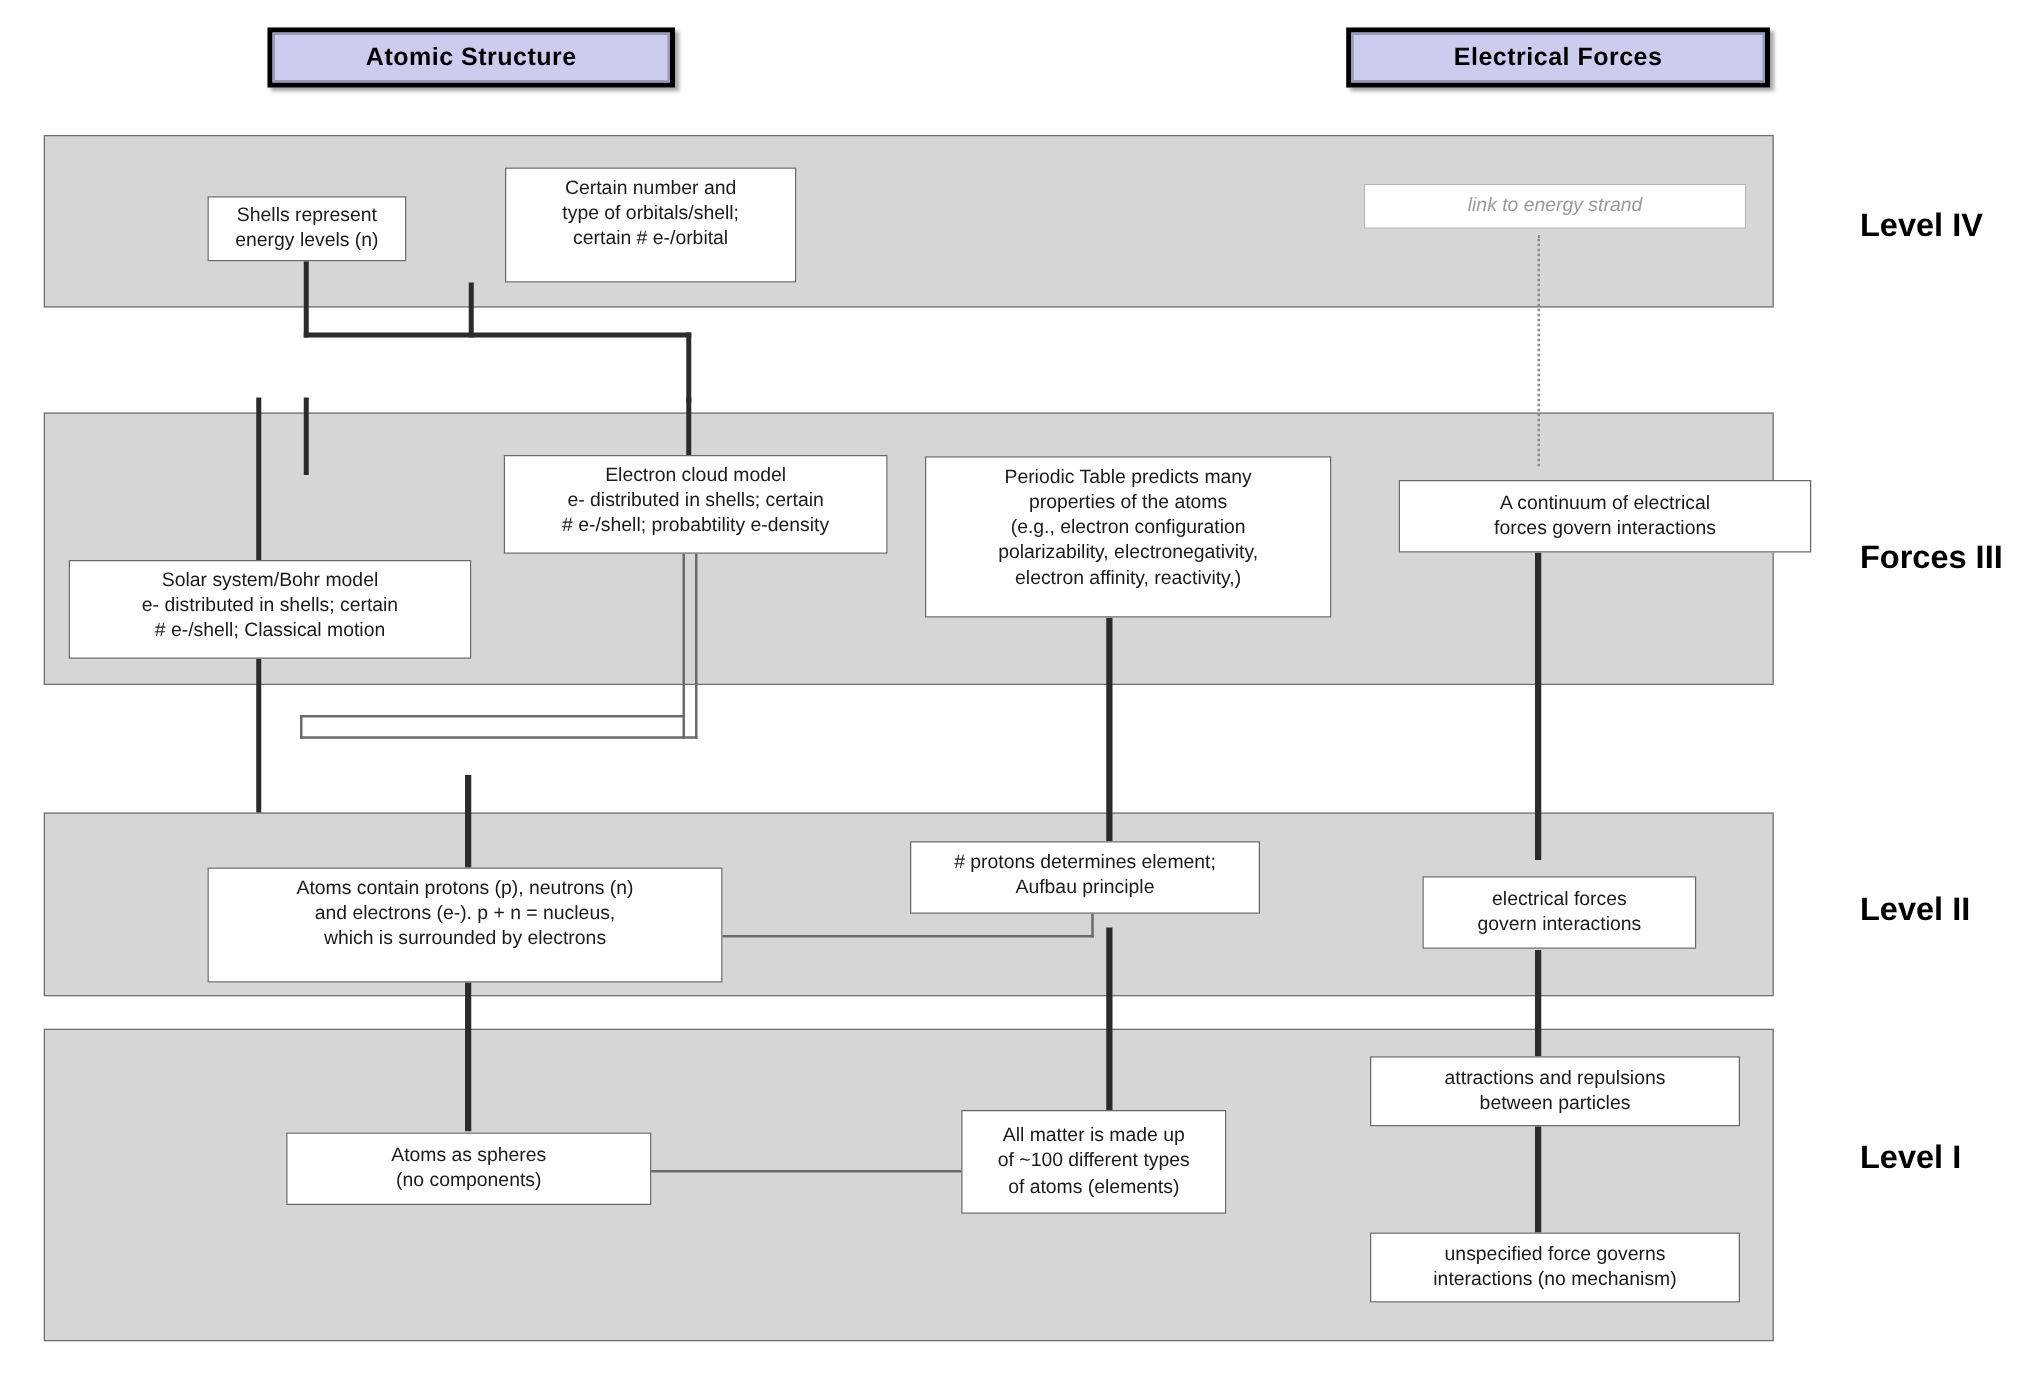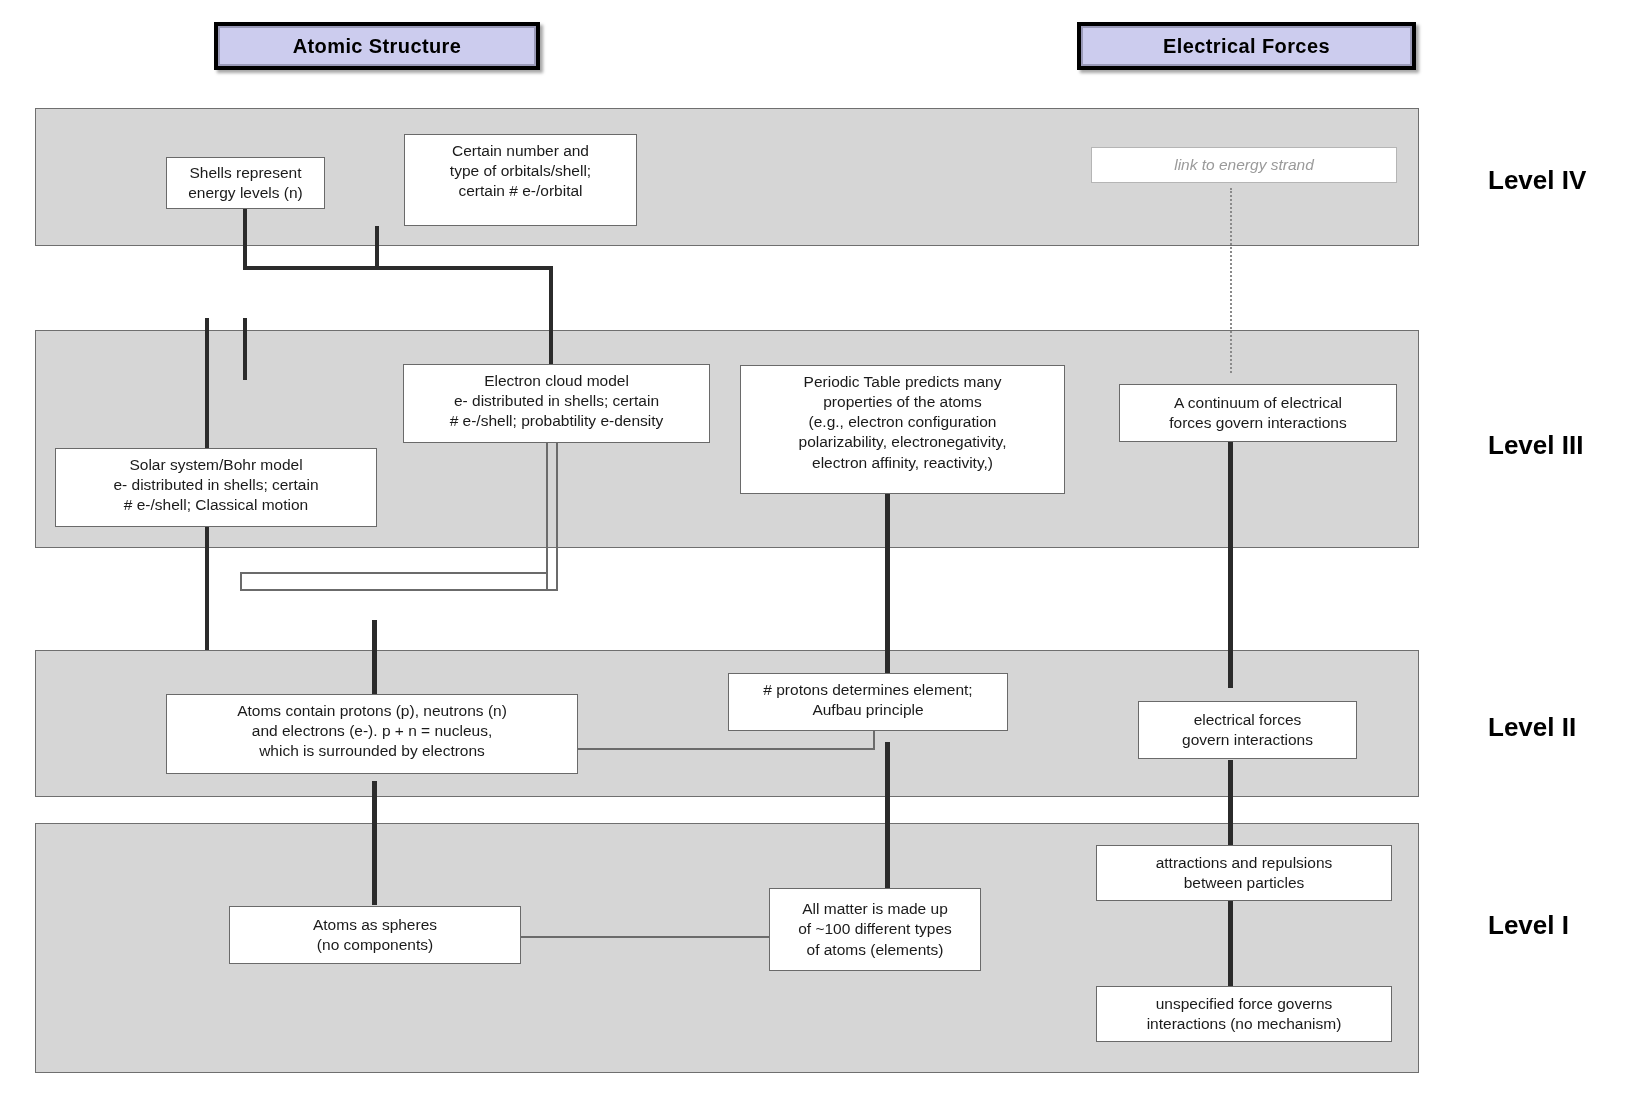--- a/index.html
+++ b/index.html
@@ -115,21 +115,21 @@
   <div class="strand-header" style="left:1077px; top:22px; width:339px; height:48px;">
     <span class="inner">Electrical  Forces</span>
   </div>
 
   <div class="level-band" style="left:35px; top:108px; width:1384px; height:138px;"></div>
   <div class="level-band" style="left:35px; top:330px; width:1384px; height:218px;"></div>
   <div class="level-band" style="left:35px; top:650px; width:1384px; height:147px;"></div>
   <div class="level-band" style="left:35px; top:823px; width:1384px; height:250px;"></div>
 
   <div class="level-label" style="left:1444px; top:165px;">Level IV</div>
-  <div class="level-label" style="left:1444px; top:430px;">Level III</div>
+  <div class="level-label" style="left:1444px; top:430px;">Forces III</div>
   <div class="level-label" style="left:1444px; top:712px;">Level II</div>
   <div class="level-label" style="left:1444px; top:910px;">Level I</div>
 
   <div class="edge" style="left:243px; top:206px; width:4px; height:64px;"></div>
   <div class="edge" style="left:375px; top:226px; width:4px; height:44px;"></div>
   <div class="edge" style="left:243px; top:266px; width:310px; height:4px;"></div>
   <div class="edge" style="left:549px; top:266px; width:4px; height:56px;"></div>
 
   <div class="edge" style="left:549px; top:318px; width:4px; height:52px;"></div>
   <div class="edge" style="left:205px; top:318px; width:4px; height:332px;"></div>
@@ -180,37 +180,37 @@
   </div>
 
   <div class="node" style="left:740px; top:365px; width:325px; height:129px;">
     <span style="white-space:pre-line;">Periodic Table predicts many
 properties of the atoms
 (e.g., electron configuration
 polarizability, electronegativity,
 electron affinity, reactivity,)</span>
   </div>
 
-  <div class="node center" style="left:1119px; top:384px; width:278px; height:58px;">
+  <div class="node center" style="left:1119px; top:384px; width:330px; height:58px;">
     <span style="white-space:pre-line;">A continuum of electrical
 forces govern interactions</span>
   </div>
 
   <div class="node" style="left:55px; top:448px; width:322px; height:79px;">
     <span style="white-space:pre-line;">Solar system/Bohr model
 e- distributed in shells; certain
 # e-/shell; Classical motion</span>
   </div>
 
   <div class="node" style="left:728px; top:673px; width:280px; height:58px;">
     <span style="white-space:pre-line;"># protons determines element;
 Aufbau principle</span>
   </div>
 
-  <div class="node" style="left:166px; top:694px; width:412px; height:80px;">
+  <div class="node" style="left:166px; top:694px; width:412px; height:92px;">
     <span style="white-space:pre-line;">Atoms contain protons (p), neutrons (n)
 and electrons (e-). p + n = nucleus,
 which is surrounded by electrons</span>
   </div>
 
   <div class="node center" style="left:1138px; top:701px; width:219px; height:58px;">
     <span style="white-space:pre-line;">electrical forces
 govern interactions</span>
   </div>
 

